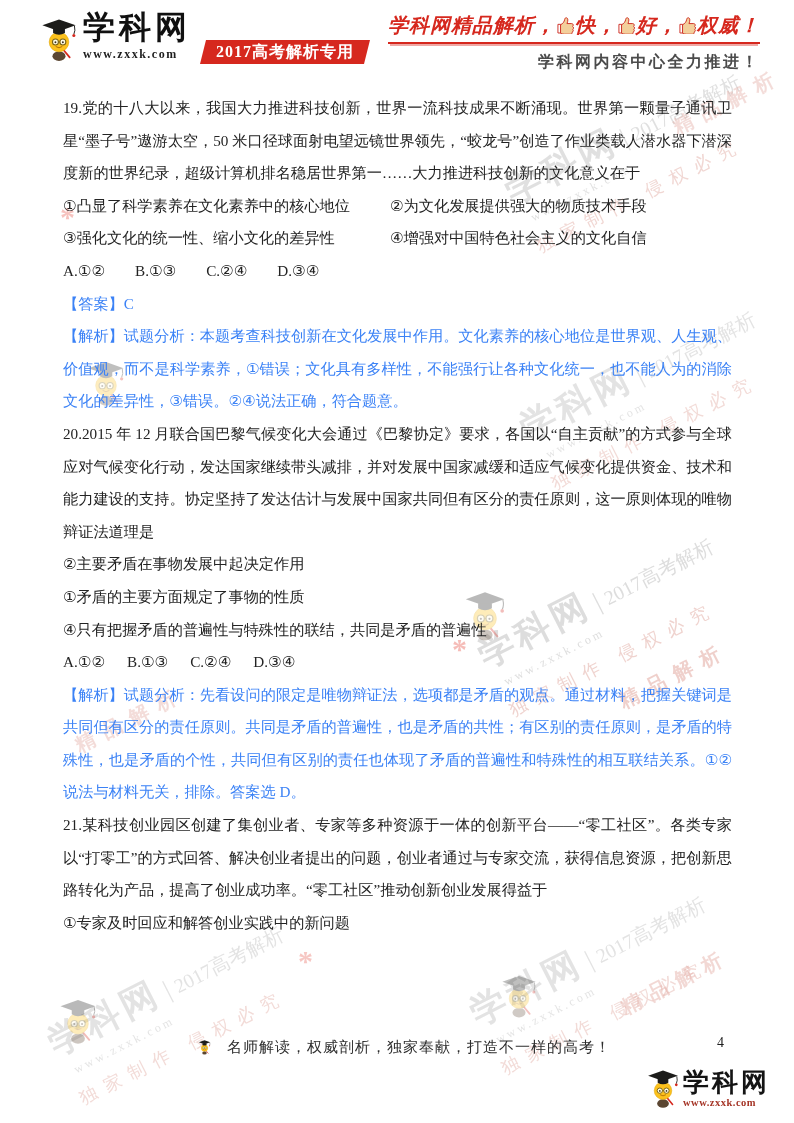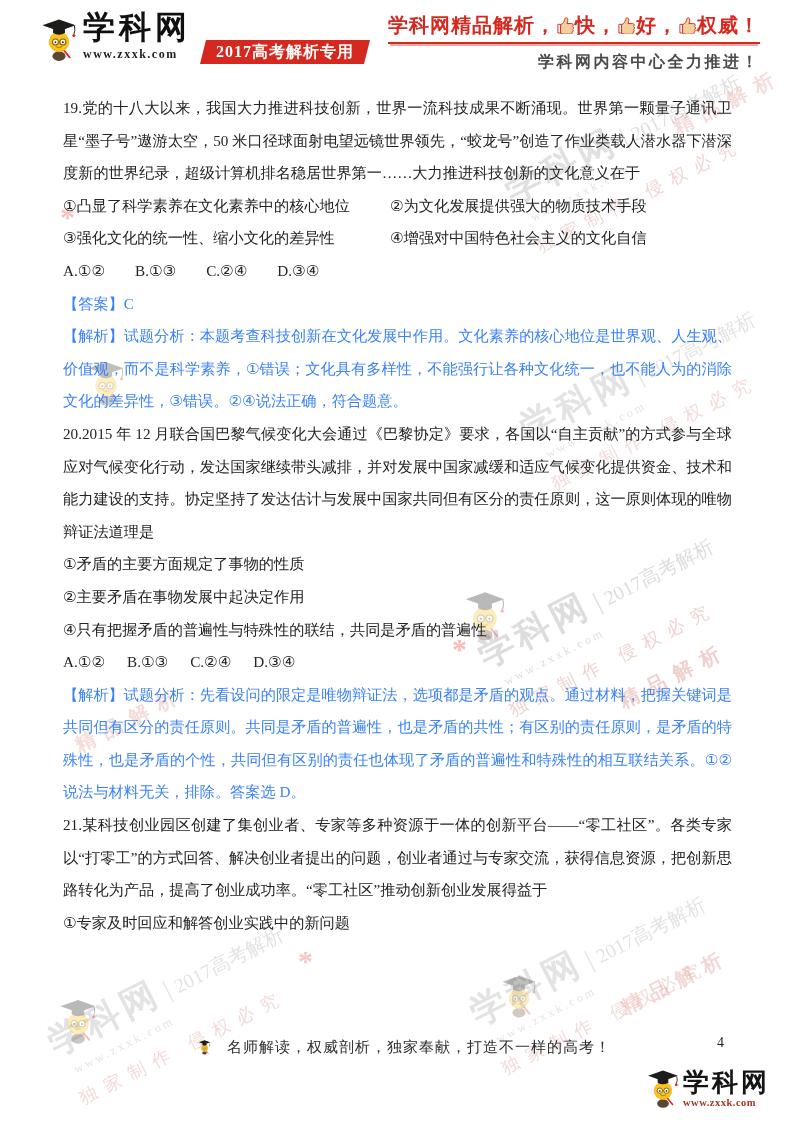--- a/index.html
+++ b/index.html
@@ -9,21 +9,21 @@
   
   .header{position:absolute;left:40px;top:8px;right:34px;display:flex;justify-content:space-between;align-items:flex-start;}
   .logo{display:flex;align-items:flex-start;}
   .mascot-lg{width:38px;height:62px;flex:0 0 auto;}
   .logo-text{margin-left:5px;}
   .logo-name{font-size:32px;font-weight:bold;letter-spacing:4px;line-height:38px;color:#101010;}
   .logo-url{font-size:12px;font-weight:bold;color:#1d1d1d;letter-spacing:1.5px;margin-top:1px;}
   .banner{margin-left:12px;margin-top:32px;background:#d6281e;transform:skewX(-14deg);padding:2px 13px;}
   .banner span{display:inline-block;transform:skewX(14deg);color:#ffffff;font-size:16px;font-weight:bold;line-height:20px;letter-spacing:1px;}
   .slogans{text-align:right;padding-top:4px;}
-  .slogan-red{display:inline-block;font-size:20px;font-weight:bold;color:#d6281e;letter-spacing:1px;
+  .slogan-red{display:inline-block;font-size:20px;font-weight:bold;font-style:italic;color:#d6281e;letter-spacing:1px;
               padding-bottom:3px;border-bottom:2px solid #d6281e;box-shadow:0 4px 0 -2px rgba(214,40,30,.4);white-space:nowrap;}
   .thumb{width:17px;height:17px;vertical-align:-2px;margin:0 1px;}
   .slogan-sub{margin-top:8px;font-size:16px;font-weight:bold;color:#4b4b4b;letter-spacing:2.5px;}
 
   
   .content{position:absolute;left:63px;top:92px;width:669px;font-size:15.2px;line-height:32.6px;text-align:justify;}
   .content p{margin:0;}
   .opt-left{display:inline-block;width:327px;}
   .choices span{margin-right:30px;margin-top:31px;}
   .choices-tight span{margin-right:22px;}
@@ -170,22 +170,22 @@
       <p class="red">
         <span>【答案】</span><span>C</span>
       </p>
       <p class="red">
         <span>【解析】</span><span>试题分析：本题考查科技创新在文化发展中作用。文化素养的核心地位是世界观、人生观、价值观，而不是科学素养，①错误；文化具有多样性，不能强行让各种文化统一，也不能人为的消除文化的差异性，③错误。②④说法正确，符合题意。</span>
       </p>
     </section>
 
     <section>
       <p>20.2015 年 12 月联合国巴黎气候变化大会通过《巴黎协定》要求，各国以“自主贡献”的方式参与全球应对气候变化行动，发达国家继续带头减排，并对发展中国家减缓和适应气候变化提供资金、技术和能力建设的支持。协定坚持了发达估计与发展中国家共同但有区分的责任原则，这一原则体现的唯物辩证法道理是</p>
+      <p>②主要矛盾在事物发展中起决定作用</p>
       <p>①矛盾的主要方面规定了事物的性质</p>
-      <p>②主要矛盾在事物发展中起决定作用</p>
       <p>④只有把握矛盾的普遍性与特殊性的联结，共同是矛盾的普遍性</p>
       <p class="choices choices-tight">
         <span>A.①②</span><span>B.①③</span><span>C.②④</span><span>D.③④</span>
       </p>
       <p class="red">
         <span>【解析】</span><span>试题分析：先看设问的限定是唯物辩证法，选项都是矛盾的观点。通过材料，把握关键词是共同但有区分的责任原则。共同是矛盾的普遍性，也是矛盾的共性；有区别的责任原则，是矛盾的特殊性，也是矛盾的个性，共同但有区别的责任也体现了矛盾的普遍性和特殊性的相互联结关系。①②说法与材料无关，排除。答案选 D。</span>
       </p>
     </section>
 
     <section>

